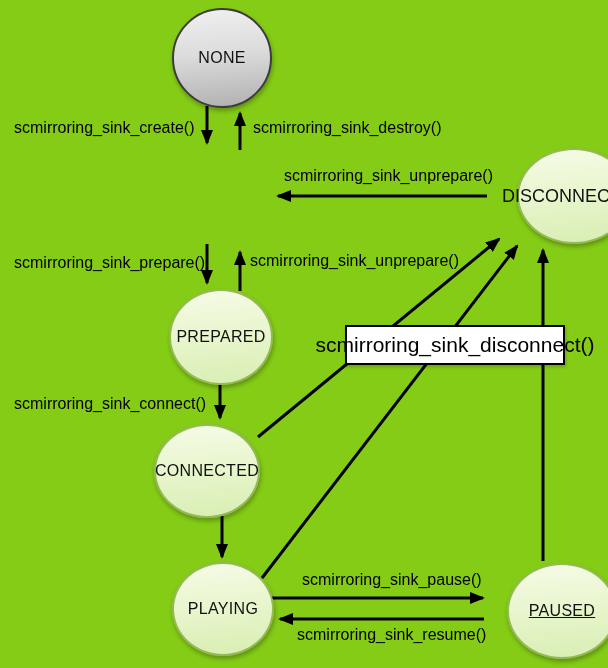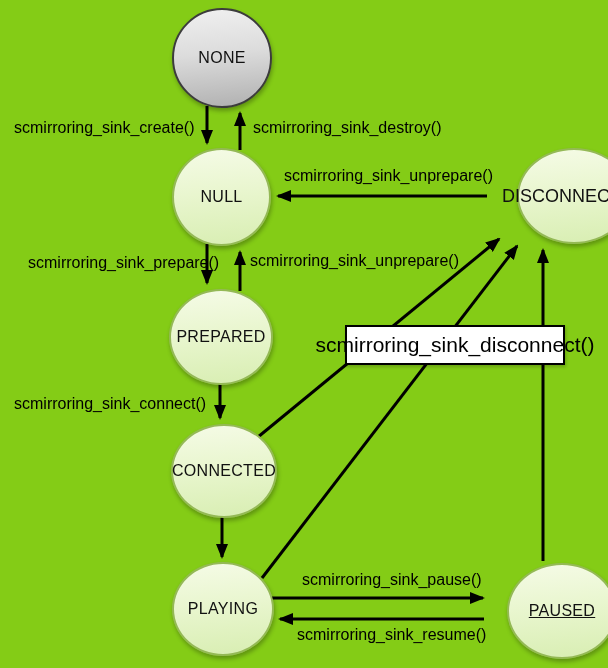--- a/index.html
+++ b/index.html
@@ -69,43 +69,40 @@
     <line x1="258" y1="437" x2="499" y2="239" stroke="#000" stroke-width="3" marker-end="url(#ah)"></line>
 
     <line x1="262" y1="578" x2="517" y2="246" stroke="#000" stroke-width="3" marker-end="url(#ah)"></line>
 
     <line x1="543" y1="561" x2="543" y2="250" stroke="#000" stroke-width="3" marker-end="url(#ah)"></line>
   </svg>
 
   <div class="state gray" style="left:172px;top:8px;width:100px;height:100px;">
     <span>NONE</span>
   </div>
-  <div class="state green" style="left:172px;top:148px;width:99px;height:98px;">
-    <span>NULL</span>
-  </div>
   <div class="state green" style="left:169px;top:289px;width:104px;height:96px;">
     <span>PREPARED</span>
   </div>
-  <div class="state green" style="left:171px;top:424px;width:106px;height:94px;">
+  <div class="state green" style="left:154px;top:424px;width:106px;height:94px;">
     <span>CONNECTED</span>
   </div>
   <div class="state green" style="left:172px;top:562px;width:102px;height:94px;">
     <span>PLAYING</span>
   </div>
   <div class="state green" style="left:507px;top:563px;width:110px;height:96px;text-decoration:underline;">
     <span>PAUSED</span>
   </div>
   <div class="state green small-text" style="left:485px;top:148px;width:114px;height:96px;">
     <span>DISCONNECTED</span>
   </div>
 
   <div class="tlabel" style="left:14px;top:118px;">scmirroring_sink_create()</div>
   <div class="tlabel" style="left:253px;top:118px;">scmirroring_sink_destroy()</div>
   <div class="tlabel" style="left:284px;top:166px;">scmirroring_sink_unprepare()</div>
-  <div class="tlabel" style="left:28px;top:253px;">scmirroring_sink_prepare()</div>
+  <div class="tlabel" style="left:14px;top:253px;">scmirroring_sink_prepare()</div>
   <div class="tlabel" style="left:250px;top:251px;">scmirroring_sink_unprepare()</div>
   <div class="tlabel" style="left:14px;top:394px;">scmirroring_sink_connect()</div>
   <div class="tlabel" style="left:302px;top:570px;">scmirroring_sink_pause()</div>
   <div class="tlabel" style="left:297px;top:625px;">scmirroring_sink_resume()</div>
 
   <div class="disc-box">
     <span>scmirroring_sink_disconnect()</span>
   </div>
 
 </div>

